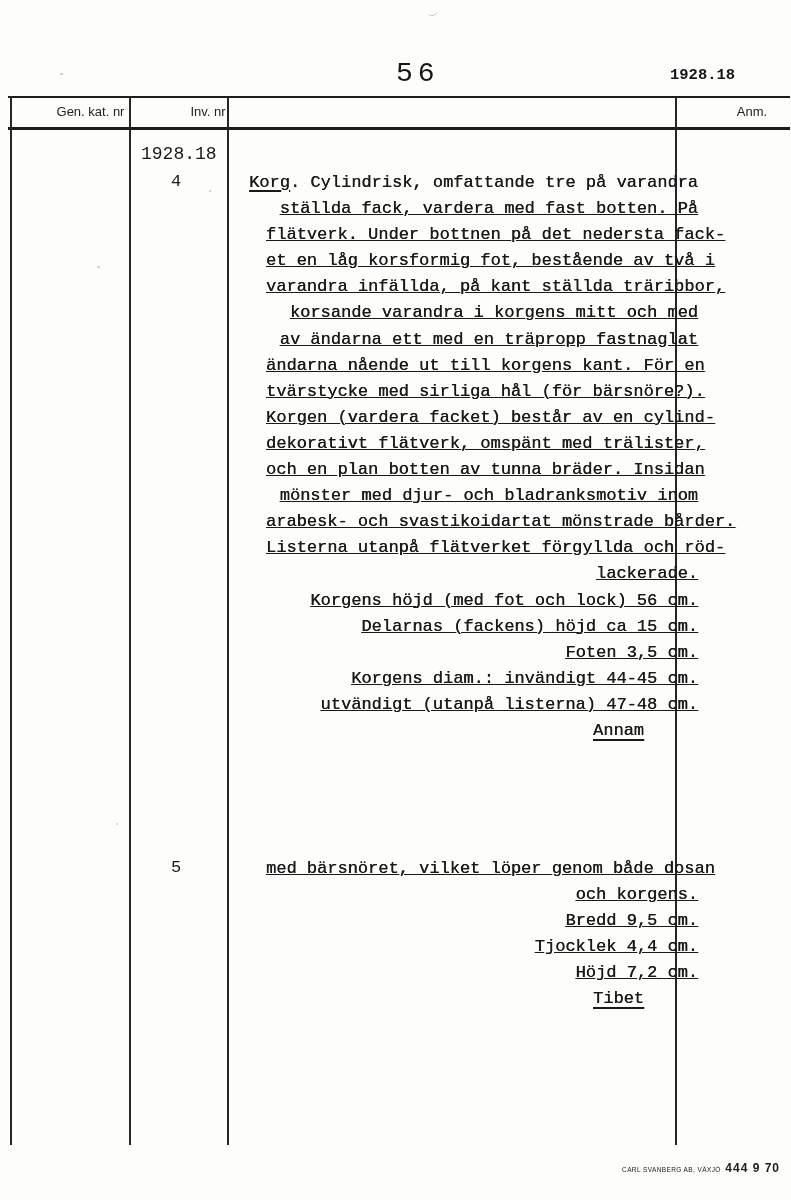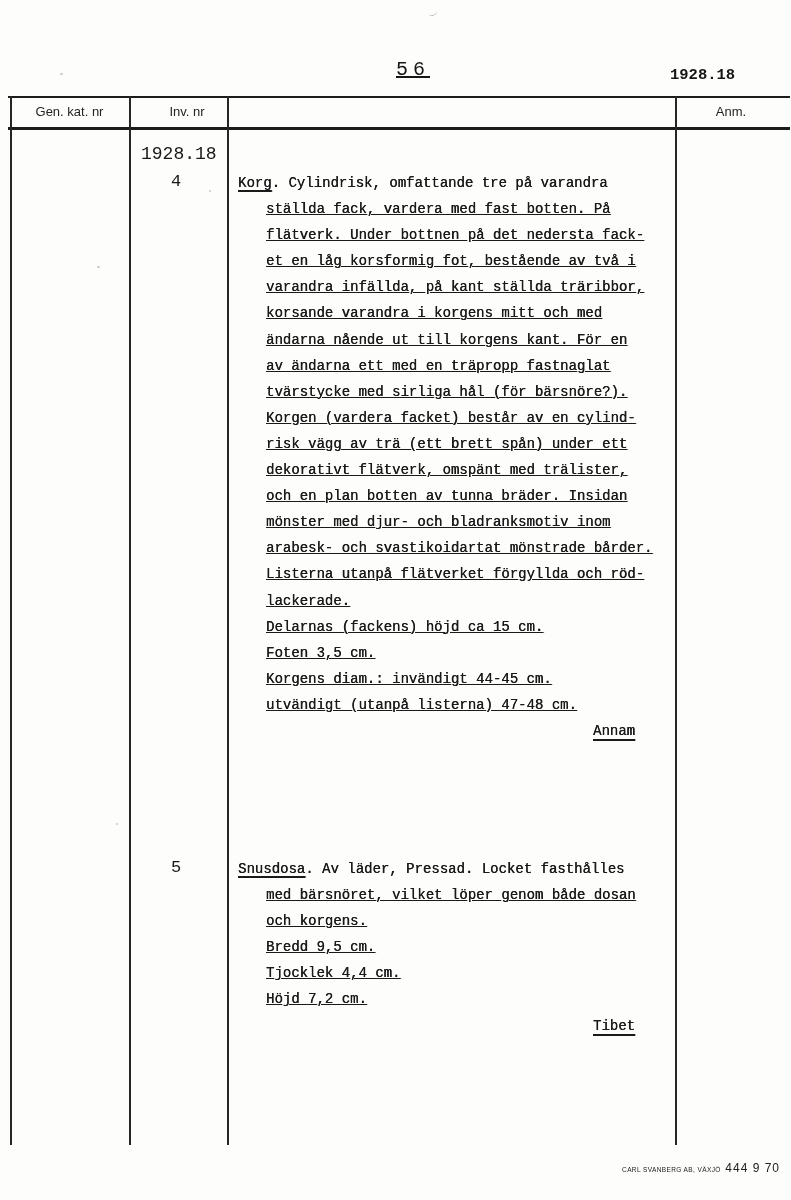--- a/index.html
+++ b/index.html
@@ -8,60 +8,61 @@
     width:791px; height:1200px;
     margin:0 auto;
     background:#fdfdfb;
     overflow:hidden;
     font-family:"Liberation Mono","DejaVu Sans Mono",monospace;
     color:#1b1b1b;
   }
   
   .page-number {
     position:absolute; left:396px; top:58px;
-    font-size:20px; letter-spacing:5px; color:#161616;text-decoration:underline;
+    font-size:28px; letter-spacing:5px; color:#161616;
   }
   .catalog-ref {
     position:absolute; left:670px; top:66px;
     font-size:15.5px; font-weight:bold; color:#161616;
   }
   
   .rule-h { position:absolute; background:#1c1c1c; }
   .rule-top    { left:8px; top:96px;  width:782px; height:2px; }
   .rule-header { left:8px; top:127px; width:782px; height:3px; }
   .rule-v { position:absolute; background:#262626; width:2px; top:96px; height:1049px; }
   .v-left { left:10px; }
   .v-c1   { left:129px; }
   .v-c2   { left:227px; }
   .v-c3   { left:675px; }
   
   .col-head {
     position:absolute; top:104px;
     font-family:"Liberation Sans",sans-serif;
-    font-size:13px; color:#242424; text-align:center;
+    font-size:13px; color:#242424; text-align:center;margin-left:21px;
   }
   .col-head-gen { left:10px;  width:119px; }
   .col-head-inv { left:129px; width:116px;  }
   .col-head-anm { left:675px; width:112px; }
   
   .inv-group {
     position:absolute; left:141px; top:144px;
     font-size:18px; color:#181818;
   }
   .entry-number {
     position:absolute; left:164px; width:24px; text-align:center;
     font-size:17px; color:#181818;
   }
   .num-4 { top:172px; }
   .num-5 { top:858px; }
   .entry-text {
     position:absolute; left:238px; width:460px;
-    font-size:14px; line-height:26.1px;
+    font-size:17px; line-height:26.1px;
     color:#1a1a1a;
     text-shadow:0.3px 0 0 currentColor;
+    text-align:right;
   }
   .entry-1 { top:170px; }
   .entry-2 { top:856px; }
   .line { white-space:pre; }
   .line.cont { margin-left:28px;text-decoration:underline; }
   .entry-title {
     text-decoration:underline;
     text-underline-offset:3px;
     text-decoration-thickness:1.5px;
   }
@@ -74,21 +75,21 @@
     white-space:pre;
   }
   
   .printer-mark {
     position:absolute; top:1158px; left:540px; width:240px;
     text-align:right; color:#202020;
     font-family:"Liberation Sans",sans-serif;
     white-space:nowrap;
   }
   .printer-name { font-size:6.5px; letter-spacing:0.4px; }
-  .printer-code { font-size:12px; font-weight:normal; letter-spacing:1px; }
+  .printer-code { font-size:12px; font-weight:bold; letter-spacing:1px; }
   
   .pencil-mark {
     position:absolute; left:428px; top:8px;
     width:9px; height:7px;
     border-bottom:1.5px solid #b9b9b1;
     border-radius:50%;
     transform:rotate(-20deg);
   }
   .speck { position:absolute; background:#c9c9c1; border-radius:50%; }
   .speck-1 { left:97px;  top:266px; width:3px; height:2px; }
@@ -119,41 +120,40 @@
   <div class="inv-group">1928.18</div>
 
   <div class="entry-number num-4">4</div>
   <div class="entry-text entry-1">
     <div class="line"><span class="entry-title">Korg</span><span>. Cylindrisk, omfattande tre på varandra</span></div>
     <div class="line cont">ställda fack, vardera med fast botten. På</div>
     <div class="line cont">flätverk. Under bottnen på det nedersta fack-</div>
     <div class="line cont">et en låg korsformig fot, bestående av två i</div>
     <div class="line cont">varandra infällda, på kant ställda träribbor,</div>
     <div class="line cont">korsande varandra i korgens mitt och med</div>
+    <div class="line cont">av ändarna ett med en träpropp fastnaglat</div>
     <div class="line cont">ändarna nående ut till korgens kant. För en</div>
-    <div class="line cont">av ändarna ett med en träpropp fastnaglat</div>
     <div class="line cont">tvärstycke med sirliga hål (för bärsnöre?).</div>
     <div class="line cont">Korgen (vardera facket) består av en cylind-</div>
-    <div class="line cont">risk vägg av trä (ett brett spån) under ett</div>
     <div class="line cont">dekorativt flätverk, omspänt med trälister,</div>
     <div class="line cont">och en plan botten av tunna bräder. Insidan</div>
     <div class="line cont">mönster med djur- och bladranksmotiv inom</div>
     <div class="line cont">arabesk- och svastikoidartat mönstrade bårder.</div>
     <div class="line cont">Listerna utanpå flätverket förgyllda och röd-</div>
     <div class="line cont">lackerade.</div>
+    <div class="line cont">Korgens höjd (med fot och lock) 56 cm.</div>
     <div class="line cont">Delarnas (fackens) höjd ca 15 cm.</div>
     <div class="line cont">Foten 3,5 cm.</div>
     <div class="line cont">Korgens diam.: invändigt 44-45 cm.</div>
     <div class="line cont">utvändigt (utanpå listerna) 47-48 cm.</div>
     <div class="attribution">Annam</div>
   </div>
 
   <div class="entry-number num-5">5</div>
   <div class="entry-text entry-2">
-    <div class="line"><span class="entry-title">Snusdosa</span><span>. Av läder, Pressad. Locket fasthålles</span></div>
     <div class="line cont">med bärsnöret, vilket löper genom både dosan</div>
     <div class="line cont">och korgens.</div>
     <div class="line cont">Bredd 9,5 cm.</div>
     <div class="line cont">Tjocklek 4,4 cm.</div>
     <div class="line cont">Höjd 7,2 cm.</div>
     <div class="attribution">Tibet</div>
   </div>
 
   <div class="printer-mark">
     <span class="printer-name">CARL SVANBERG AB, VÄXJÖ</span>

